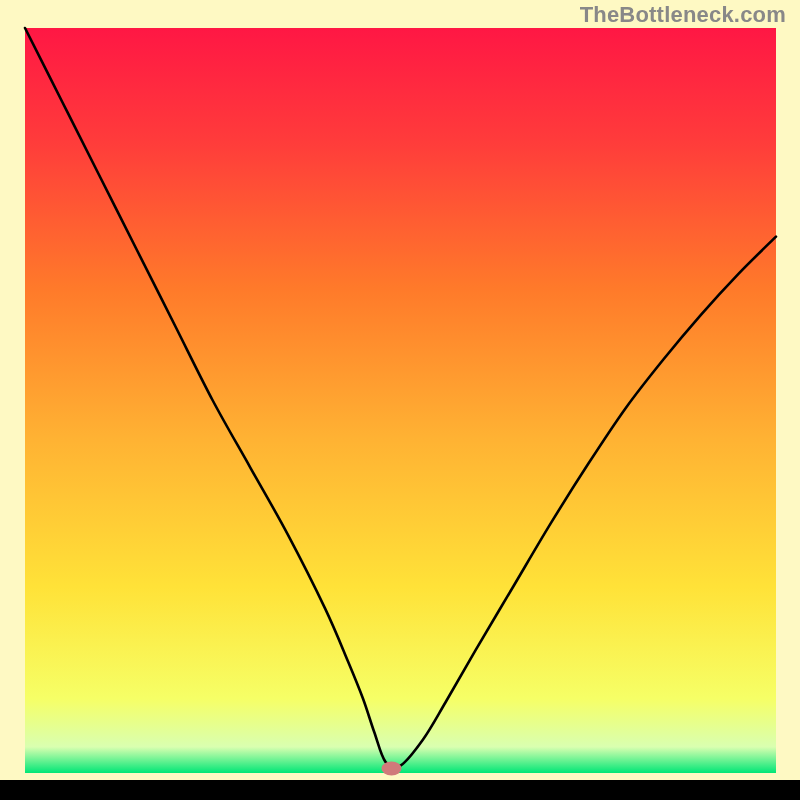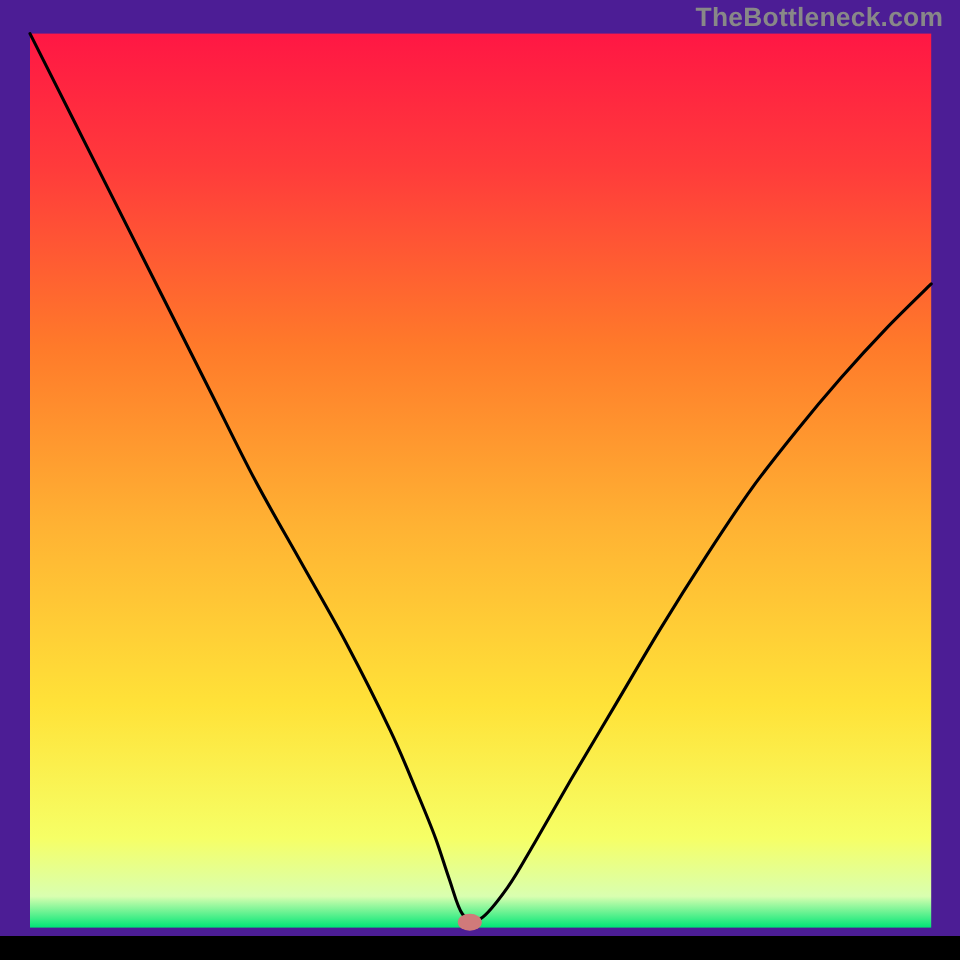--- a/index.html
+++ b/index.html
@@ -7,21 +7,21 @@
     padding: 0;
     width: 800px;
     height: 800px;
     background: #000;
     overflow: hidden;
   }
   .stage {
     position: relative;
     width: 800px;
     height: 780px;
-    background: #4c1d95;
+    background: #fef9c3;
   }
   .watermark {
     position: absolute;
     top: 2px;
     right: 14px;
     font: 600 22px Arial, Helvetica, sans-serif;
     color: #888;
     letter-spacing: 0.2px;
     user-select: none;
   }

